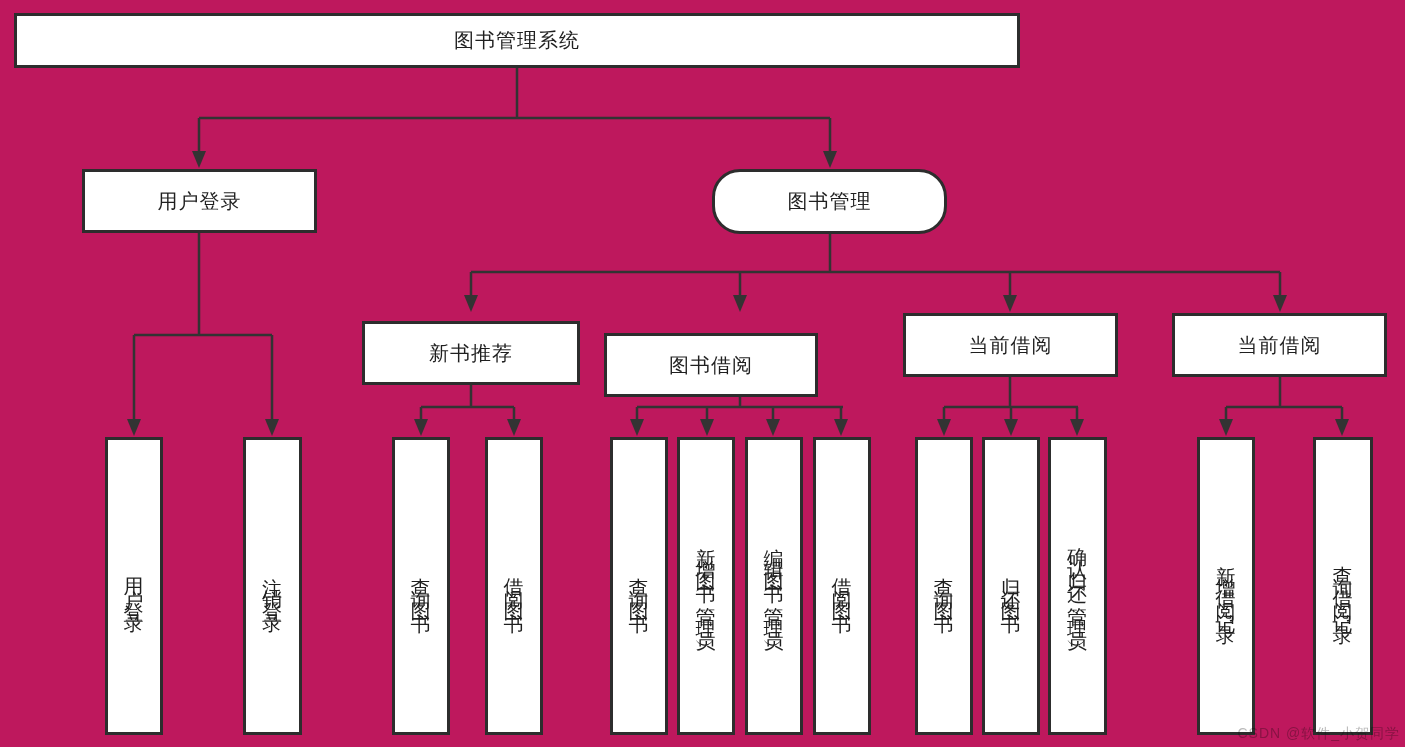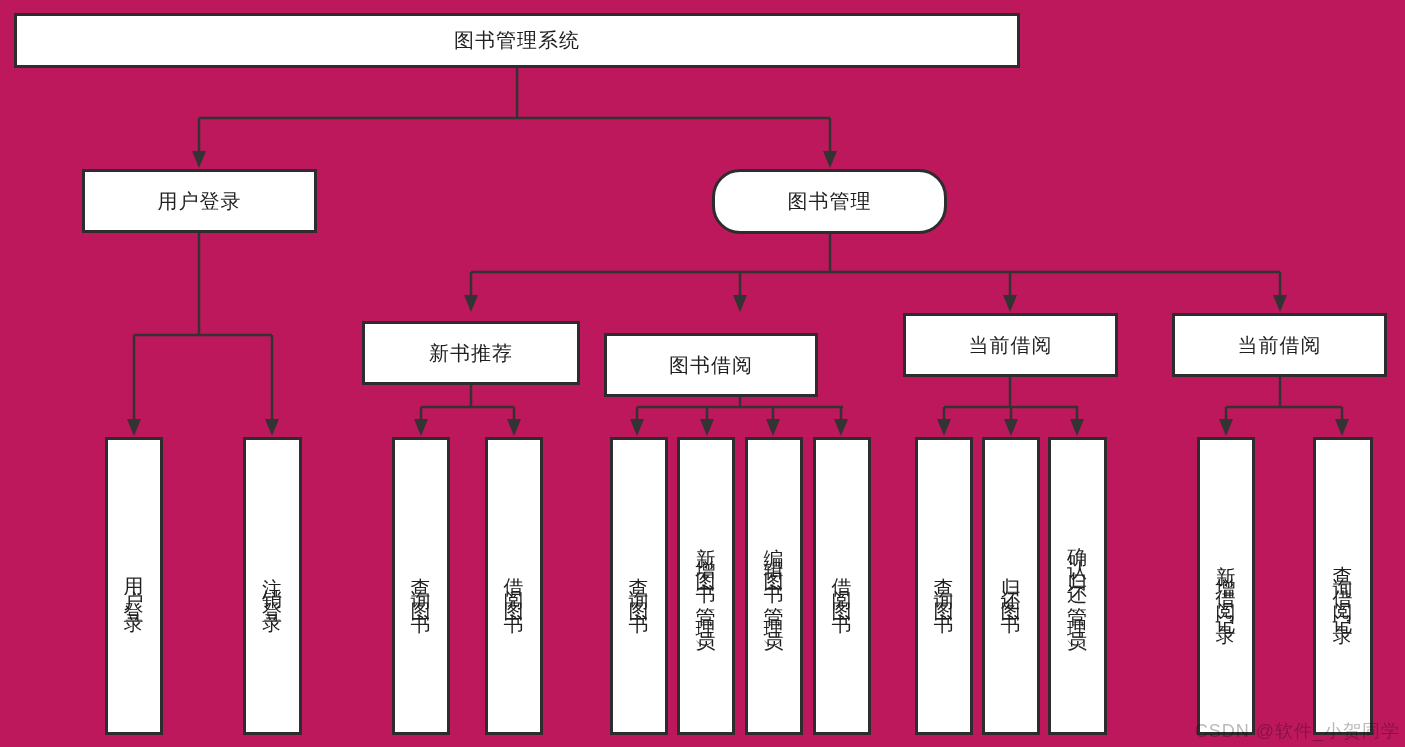--- a/index.html
+++ b/index.html
@@ -12,21 +12,21 @@
     position:absolute;box-sizing:border-box;border:3px solid #2d2d2d;background:#ffffff;
     display:flex;align-items:center;justify-content:center;color:#1f1f1f;z-index:1;
   }
   .hbox{font-size:20px;letter-spacing:1px;white-space:nowrap;}
   .vbox span{
     writing-mode:vertical-rl;text-orientation:mixed;
     font-size:20px;letter-spacing:12px;line-height:1.3;
   }
   .watermark{
     position:absolute;right:5px;bottom:4px;z-index:10;
-    font-size:18px;color:#b9b9b9;letter-spacing:1px;white-space:nowrap;
+    font-size:14px;color:#b9b9b9;letter-spacing:1px;white-space:nowrap;
     mix-blend-mode:multiply;
   }
 </style>
 </head>
 <body>
 
 <div class="canvas">
 
   <svg class="connectors" width="1405" height="747" viewBox="0 0 1405 747">
     <g stroke="#333333" stroke-width="2.5" fill="none">

